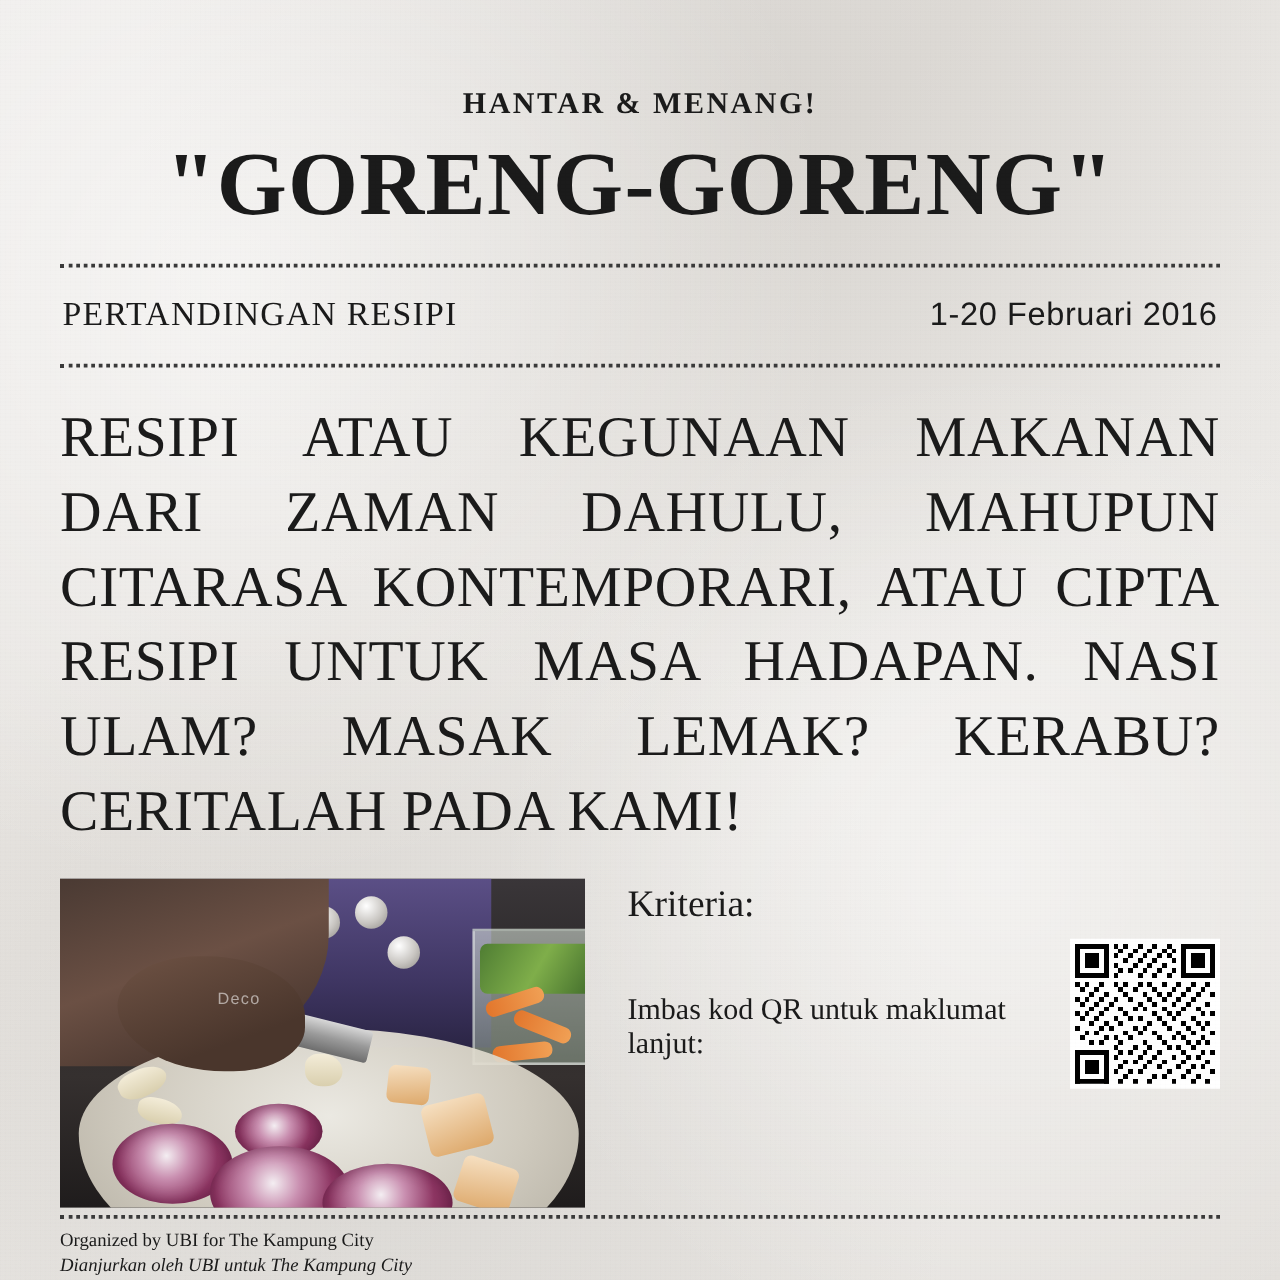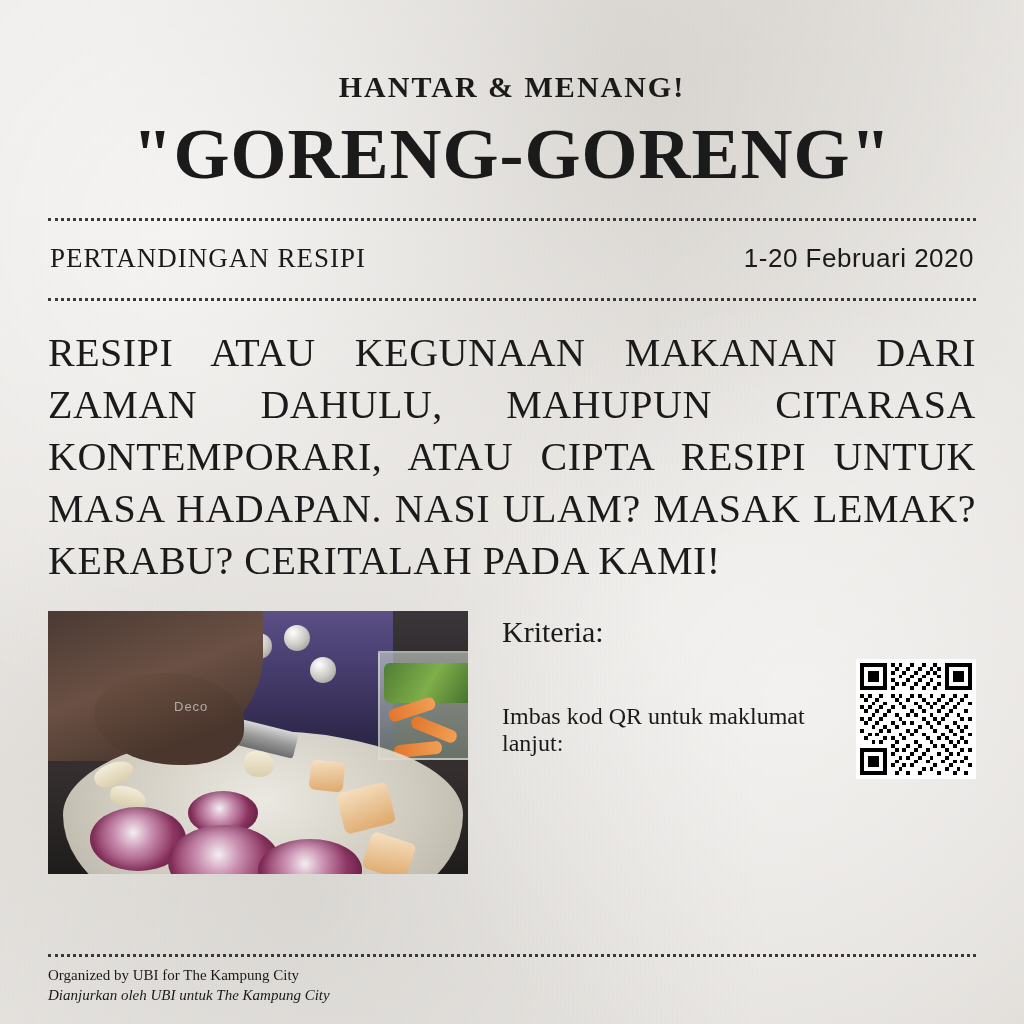--- a/index.html
+++ b/index.html
@@ -36,21 +36,21 @@
     inset: 0;
     pointer-events: none;
     opacity: 0.30;
     background-image:
       repeating-linear-gradient(0deg, rgba(0,0,0,0.025) 0px, rgba(0,0,0,0.025) 1px, rgba(255,255,255,0) 1px, rgba(255,255,255,0) 3px),
       repeating-linear-gradient(90deg, rgba(0,0,0,0.02) 0px, rgba(0,0,0,0.02) 1px, rgba(255,255,255,0) 1px, rgba(255,255,255,0) 4px);
   }
 
   .kicker {
     text-align: center;
-    font-size: 30px;
+    font-size: 24px;
     letter-spacing: 2px;
     font-weight: 700;
     margin-top: 24px;
     text-transform: uppercase;
   }
   .headline {
     text-align: center;
     font-size: 72px;
     font-weight: 700;
     letter-spacing: 1px;
@@ -70,21 +70,21 @@
     justify-content: space-between;
     align-items: baseline;
     font-size: 27px;
     letter-spacing: 1px;
     padding: 12px 2px 14px 2px;
   }
   .meta-left { text-transform: uppercase; }
   .meta-right { font-family: "Liberation Sans", sans-serif; font-size: 26px; letter-spacing: 0.5px; }
 
   .lede {
-    font-size: 40px;
+    font-size: 46px;
     line-height: 1.30;
     text-align: justify;
     text-transform: uppercase;
     margin-top: 16px;
     letter-spacing: 0.5px;
   }
 
   .mid {
     display: flex;
     gap: 34px;
@@ -250,21 +250,21 @@
 <div class="poster">
   <div class="grain"></div>
 
   <div class="kicker">HANTAR &amp; MENANG!</div>
   <div class="headline">"GORENG-GORENG"</div>
 
   <div class="dots"></div>
 
   <div class="meta-row">
     <div class="meta-left">PERTANDINGAN RESIPI</div>
-    <div class="meta-right">1-20 Februari 2020</div>
+    <div class="meta-right">1-20 Februari 2016</div>
   </div>
 
   <div class="dots"></div>
 
   <div class="lede">RESIPI ATAU KEGUNAAN MAKANAN DARI ZAMAN DAHULU, MAHUPUN CITARASA KONTEMPORARI, ATAU CIPTA RESIPI UNTUK MASA HADAPAN. NASI ULAM? MASAK LEMAK? KERABU? CERITALAH PADA KAMI!</div>
 
   <div class="mid">
 
     <div class="photo">
       <div class="bg-dark"></div>

